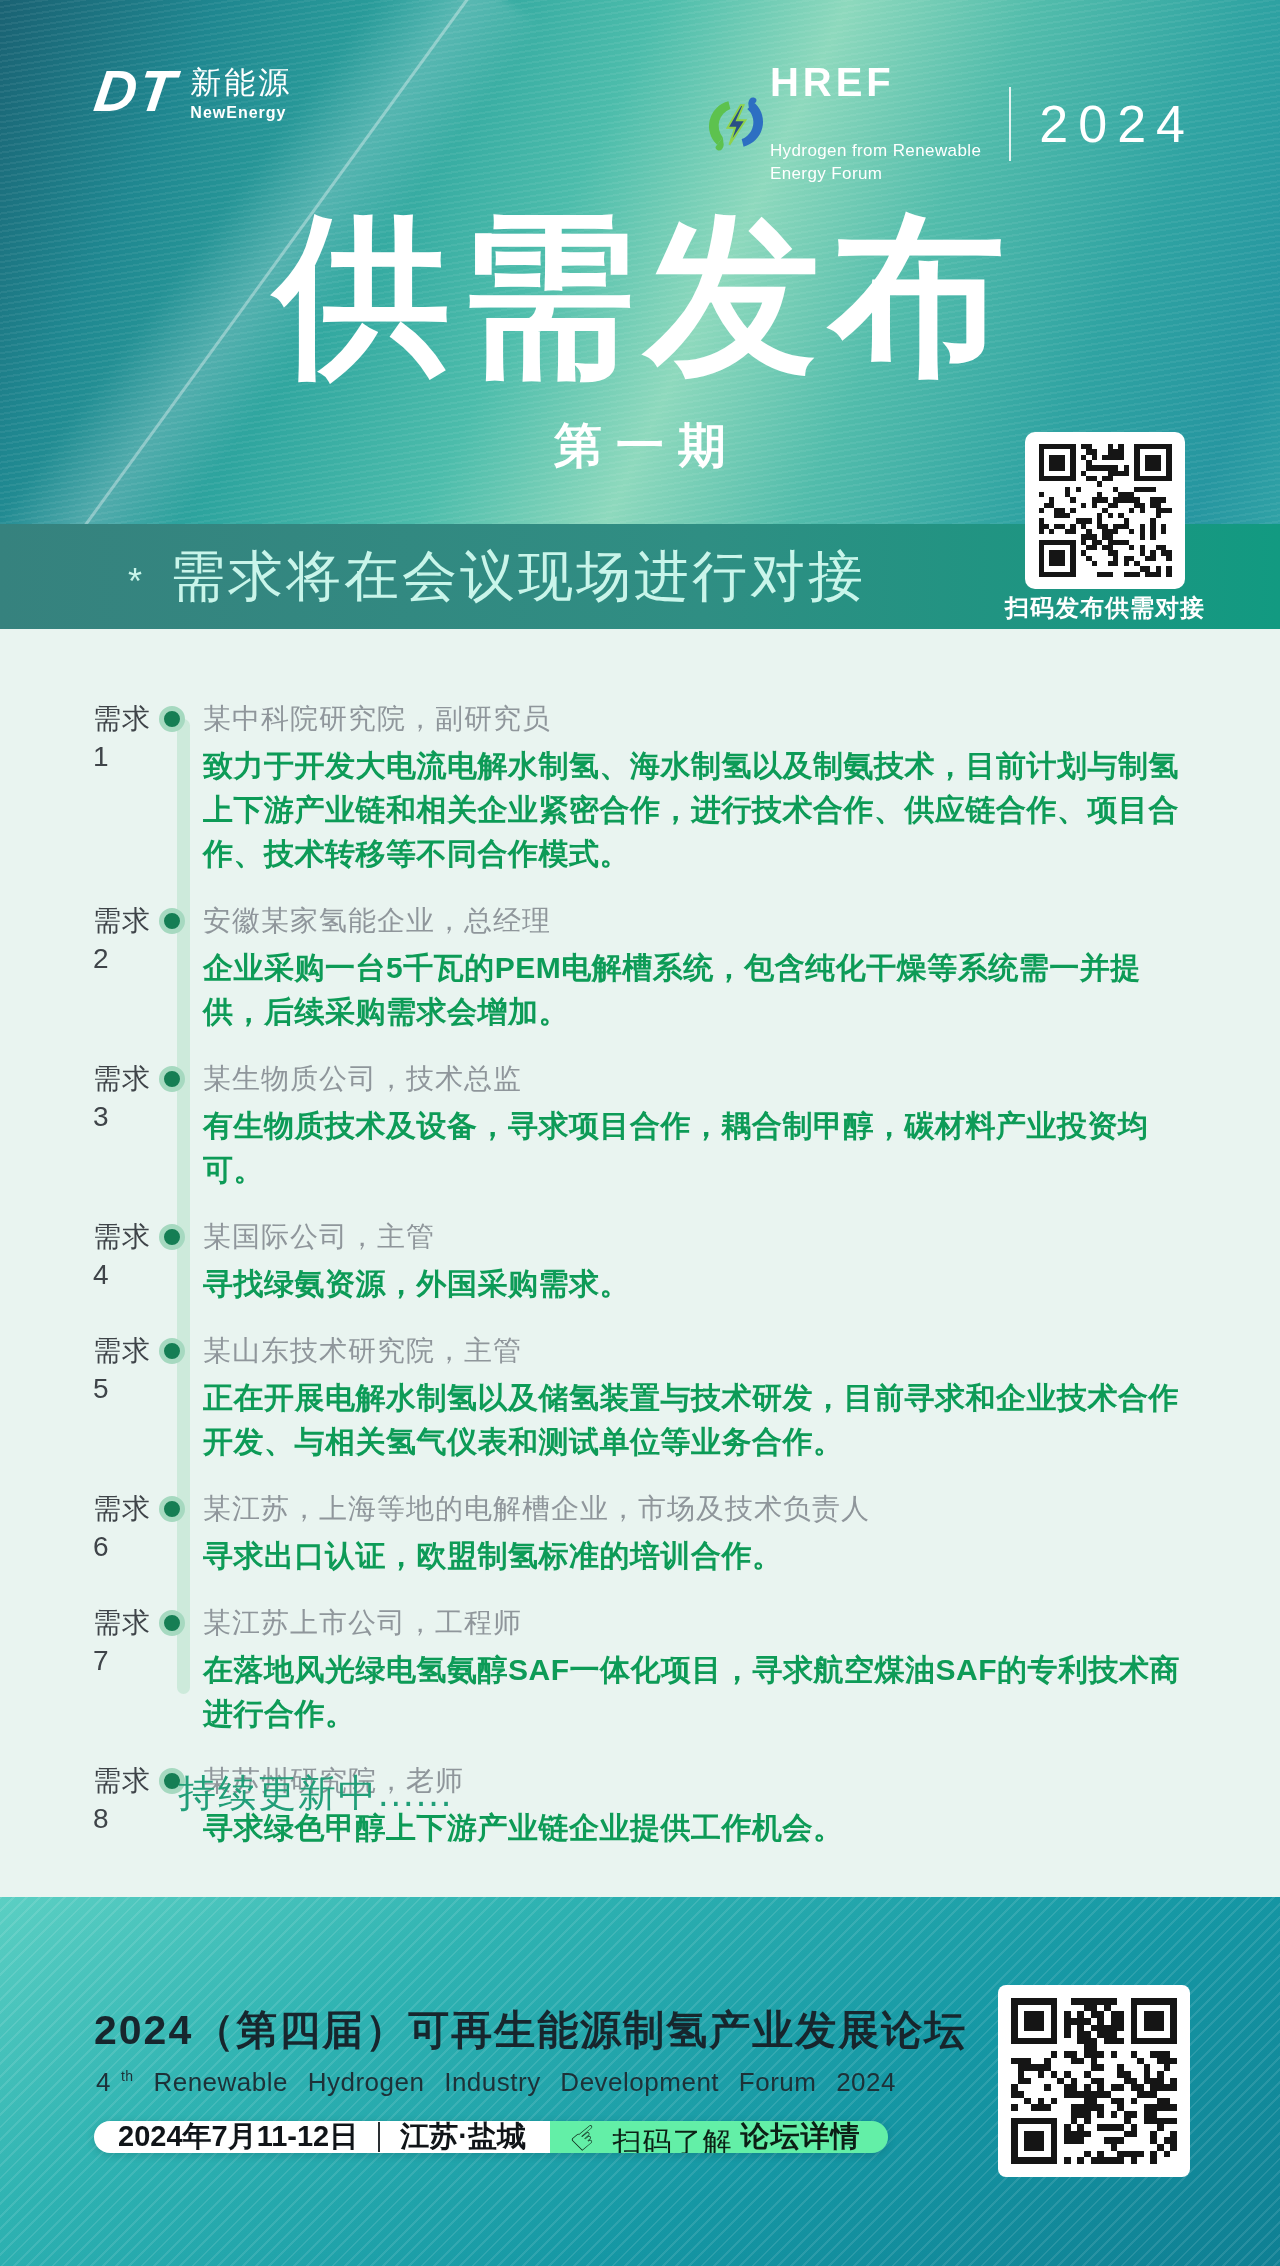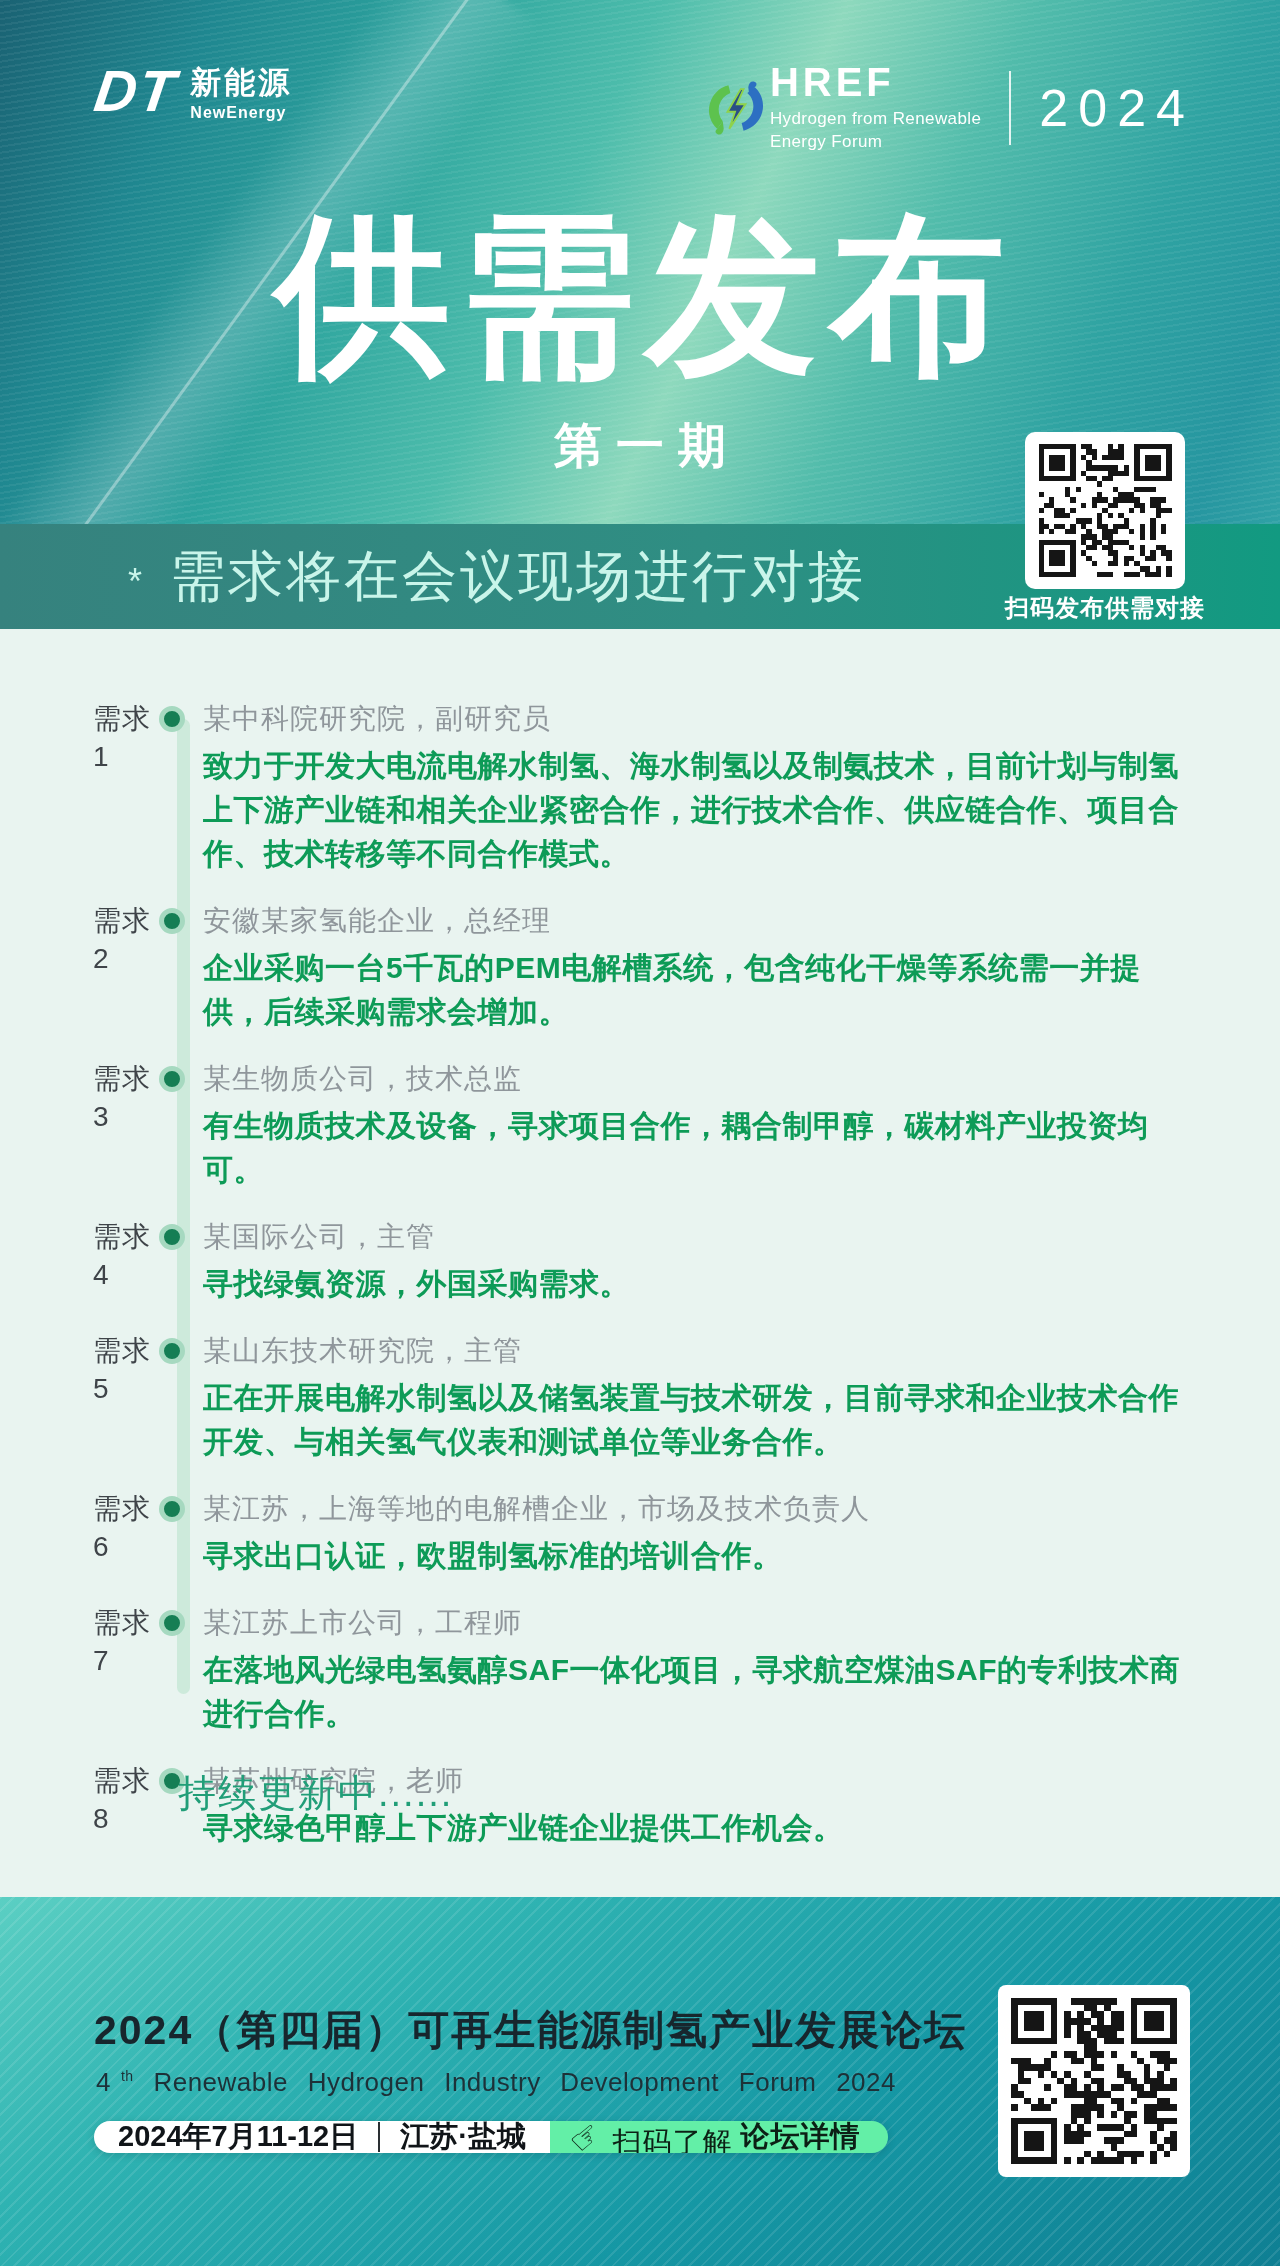--- a/index.html
+++ b/index.html
@@ -29,26 +29,26 @@
     background:repeating-linear-gradient(171deg,rgba(255,255,255,.06) 0 2px,rgba(255,255,255,0) 2px 6px);}
   .ray{position:absolute;left:-250px;top:280px;width:920px;height:150px;
     background:linear-gradient(180deg,rgba(255,255,255,0) 0%,rgba(255,255,255,.20) 50%,rgba(255,255,255,0) 100%);
     transform:rotate(-54deg);filter:blur(4px);}
   .ray-line{position:absolute;left:-250px;top:352px;width:920px;height:3px;background:rgba(255,255,255,.35);transform:rotate(-54deg);}
 
   .brand-row{position:absolute;top:62px;left:95px;right:85px;display:flex;justify-content:space-between;align-items:flex-start;}
   .dt-logo{display:flex;align-items:flex-start;gap:14px;color:#fff;}
   .dt-word{font-size:58px;font-weight:900;font-style:italic;transform:skewX(-8deg);letter-spacing:2px;line-height:1;}
   .dt-names{display:flex;flex-direction:column;margin-top:4px;}
-  .dt-cn{font-size:31px;font-weight:700;letter-spacing:3px;line-height:1.1;}
+  .dt-cn{font-size:31px;font-weight:400;letter-spacing:3px;line-height:1.1;}
   .dt-en{font-size:16px;font-weight:700;letter-spacing:1px;margin-top:4px;}
 
   .href-block{display:flex;align-items:center;color:#fff;}
   .href-icon{width:68px;height:68px;}
-  .href-text{margin-left:0;display:flex;flex-direction:column;}
+  .href-text{margin-left:0;display:flex;flex-direction:column;gap:32px;}
   .href-acronym{font-size:40px;font-weight:700;letter-spacing:4px;line-height:1;}
   .href-tagline{font-size:17px;letter-spacing:.4px;line-height:1.35;margin-top:6px;}
   .href-divider{width:2px;height:74px;background:rgba(255,255,255,.85);margin:0 28px;}
   .href-year{font-size:52px;font-weight:400;letter-spacing:10px;line-height:74px;}
 
   .hero-title{position:absolute;top:208px;left:0;width:100%;text-align:center;
     color:#fff;font-size:175px;font-weight:900;letter-spacing:10px;line-height:1;padding-left:10px;}
   .hero-issue{position:absolute;top:414px;left:0;width:100%;text-align:center;
     color:#fff;font-size:48px;font-weight:700;letter-spacing:14px;padding-left:14px;}
 

